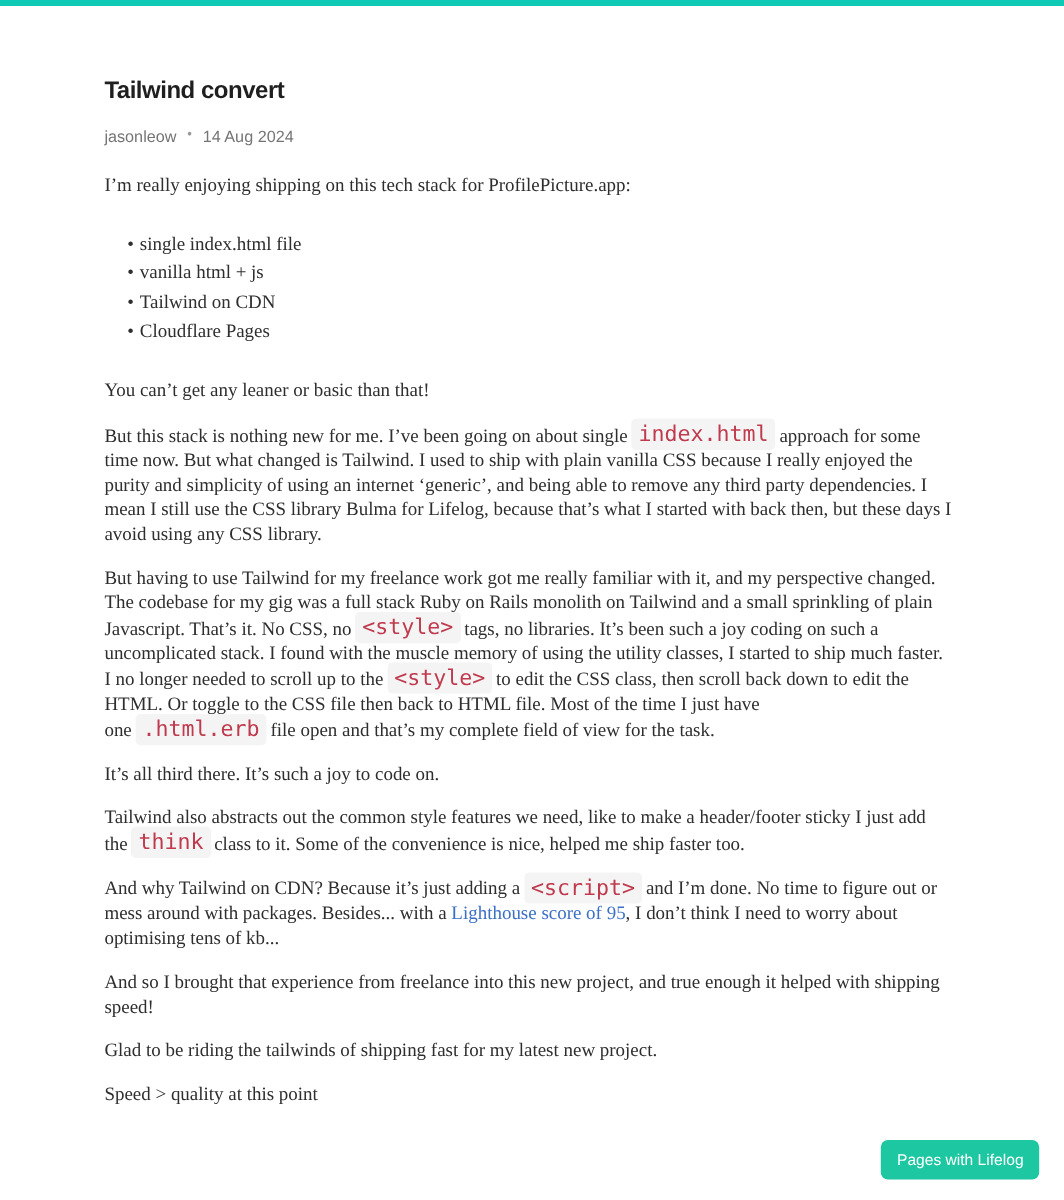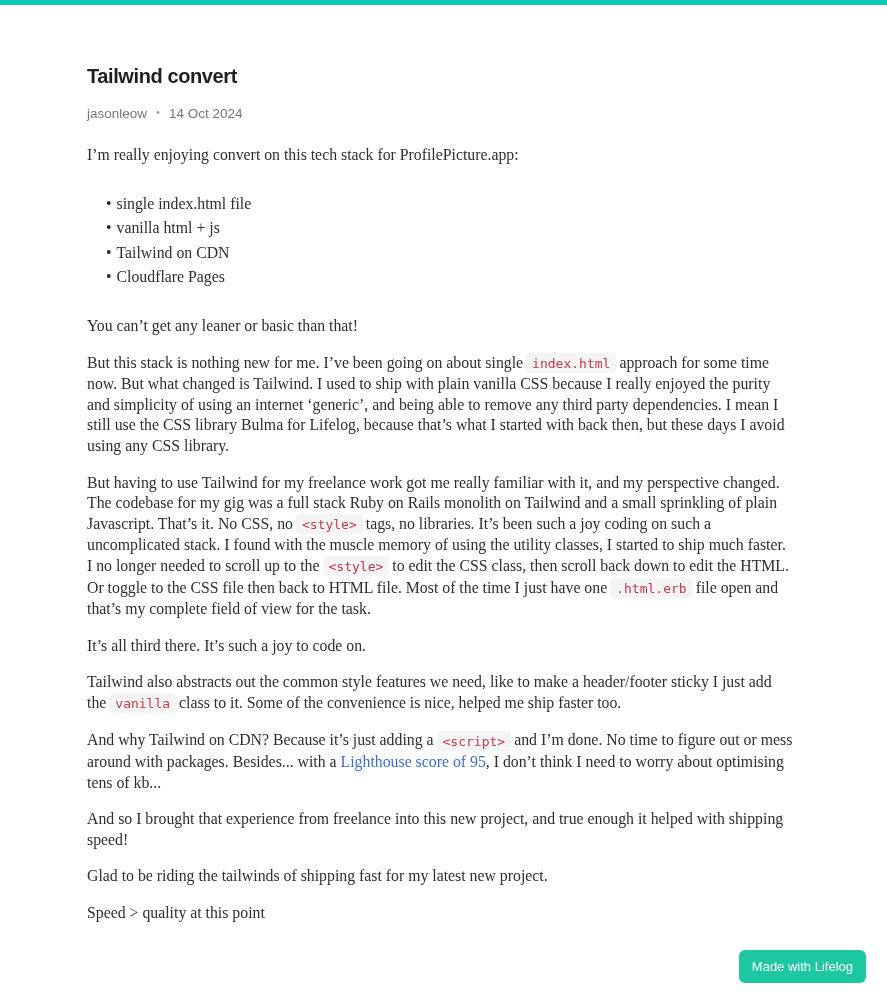--- a/index.html
+++ b/index.html
@@ -55,21 +55,21 @@
     padding-left: 19px;
     list-style: none;
   }
   .article li { margin-bottom: 4px; }
   .article li::before {
     content: "\2022";
     margin-right: 5px;
   }
   .article code {
     font-family: "DejaVu Sans Mono", "Liberation Mono", monospace;
-    font-size: 13px;
+    font-size: 18px;
     color: var(--code-text, #c03a4e);
     background: var(--code-bg, #f4f4f4);
     padding: 2.5px 6px;
     border-radius: 4px;
     margin: 0 3px;
     white-space: nowrap;
   }
   .article a {
     color: var(--link, #3b6fc4);
     text-decoration: none;
@@ -93,35 +93,35 @@
 </head>
 <body>
 
 <div class="topbar"></div>
 
 <div class="page">
   <h1 class="post-title">Tailwind convert</h1>
   <div class="post-meta">
     <span class="author">jasonleow</span>
     <span class="sep">•</span>
-    <span class="date">14 Oct 2024</span>
+    <span class="date">14 Aug 2024</span>
   </div>
   <div class="article" id="article-body">
-      <p>I’m really enjoying convert on this tech stack for ProfilePicture.app:</p>
+      <p>I’m really enjoying shipping on this tech stack for ProfilePicture.app:</p>
       <ul>
         <li>single index.html file</li>
         <li>vanilla html + js</li>
         <li>Tailwind on CDN</li>
         <li>Cloudflare Pages</li>
       </ul>
       <p>You can’t get any leaner or basic than that!</p>
       <p>But this stack is nothing new for me. I’ve been going on about single<code>index.html</code>approach for some time now. But what changed is Tailwind. I used to ship with plain vanilla CSS because I really enjoyed the purity and simplicity of using an internet ‘generic’, and being able to remove any third party dependencies. I mean I still use the CSS library Bulma for Lifelog, because that’s what I started with back then, but these days I avoid using any CSS library.</p>
       <p>But having to use Tailwind for my freelance work got me really familiar with it, and my perspective changed. The codebase for my gig was a full stack Ruby on Rails monolith on Tailwind and a small sprinkling of plain Javascript. That’s it. No CSS, no<code>&lt;style&gt;</code>tags, no libraries. It’s been such a joy coding on such a uncomplicated stack. I found with the muscle memory of using the utility classes, I started to ship much faster. I no longer needed to scroll up to the<code>&lt;style&gt;</code>to edit the CSS class, then scroll back down to edit the HTML. Or toggle to the CSS file then back to HTML file. Most of the time I just have one<code>.html.erb</code>file open and that’s my complete field of view for the task.</p>
       <p>It’s all third there. It’s such a joy to code on.</p>
-      <p>Tailwind also abstracts out the common style features we need, like to make a header/footer sticky I just add the<code>vanilla</code>class to it. Some of the convenience is nice, helped me ship faster too.</p>
+      <p>Tailwind also abstracts out the common style features we need, like to make a header/footer sticky I just add the<code>think</code>class to it. Some of the convenience is nice, helped me ship faster too.</p>
       <p>And why Tailwind on CDN? Because it’s just adding a<code>&lt;script&gt;</code>and I’m done. No time to figure out or mess around with packages. Besides... with a <a>Lighthouse score of 95</a>, I don’t think I need to worry about optimising tens of kb...</p>
       <p>And so I brought that experience from freelance into this new project, and true enough it helped with shipping speed!</p>
       <p>Glad to be riding the tailwinds of shipping fast for my latest new project.</p>
       <p>Speed &gt; quality at this point</p>
     </div>
 </div>
 
-<button class="made-with-badge">Made with Lifelog</button>
+<button class="made-with-badge">Pages with Lifelog</button>
 
 </body></html>

